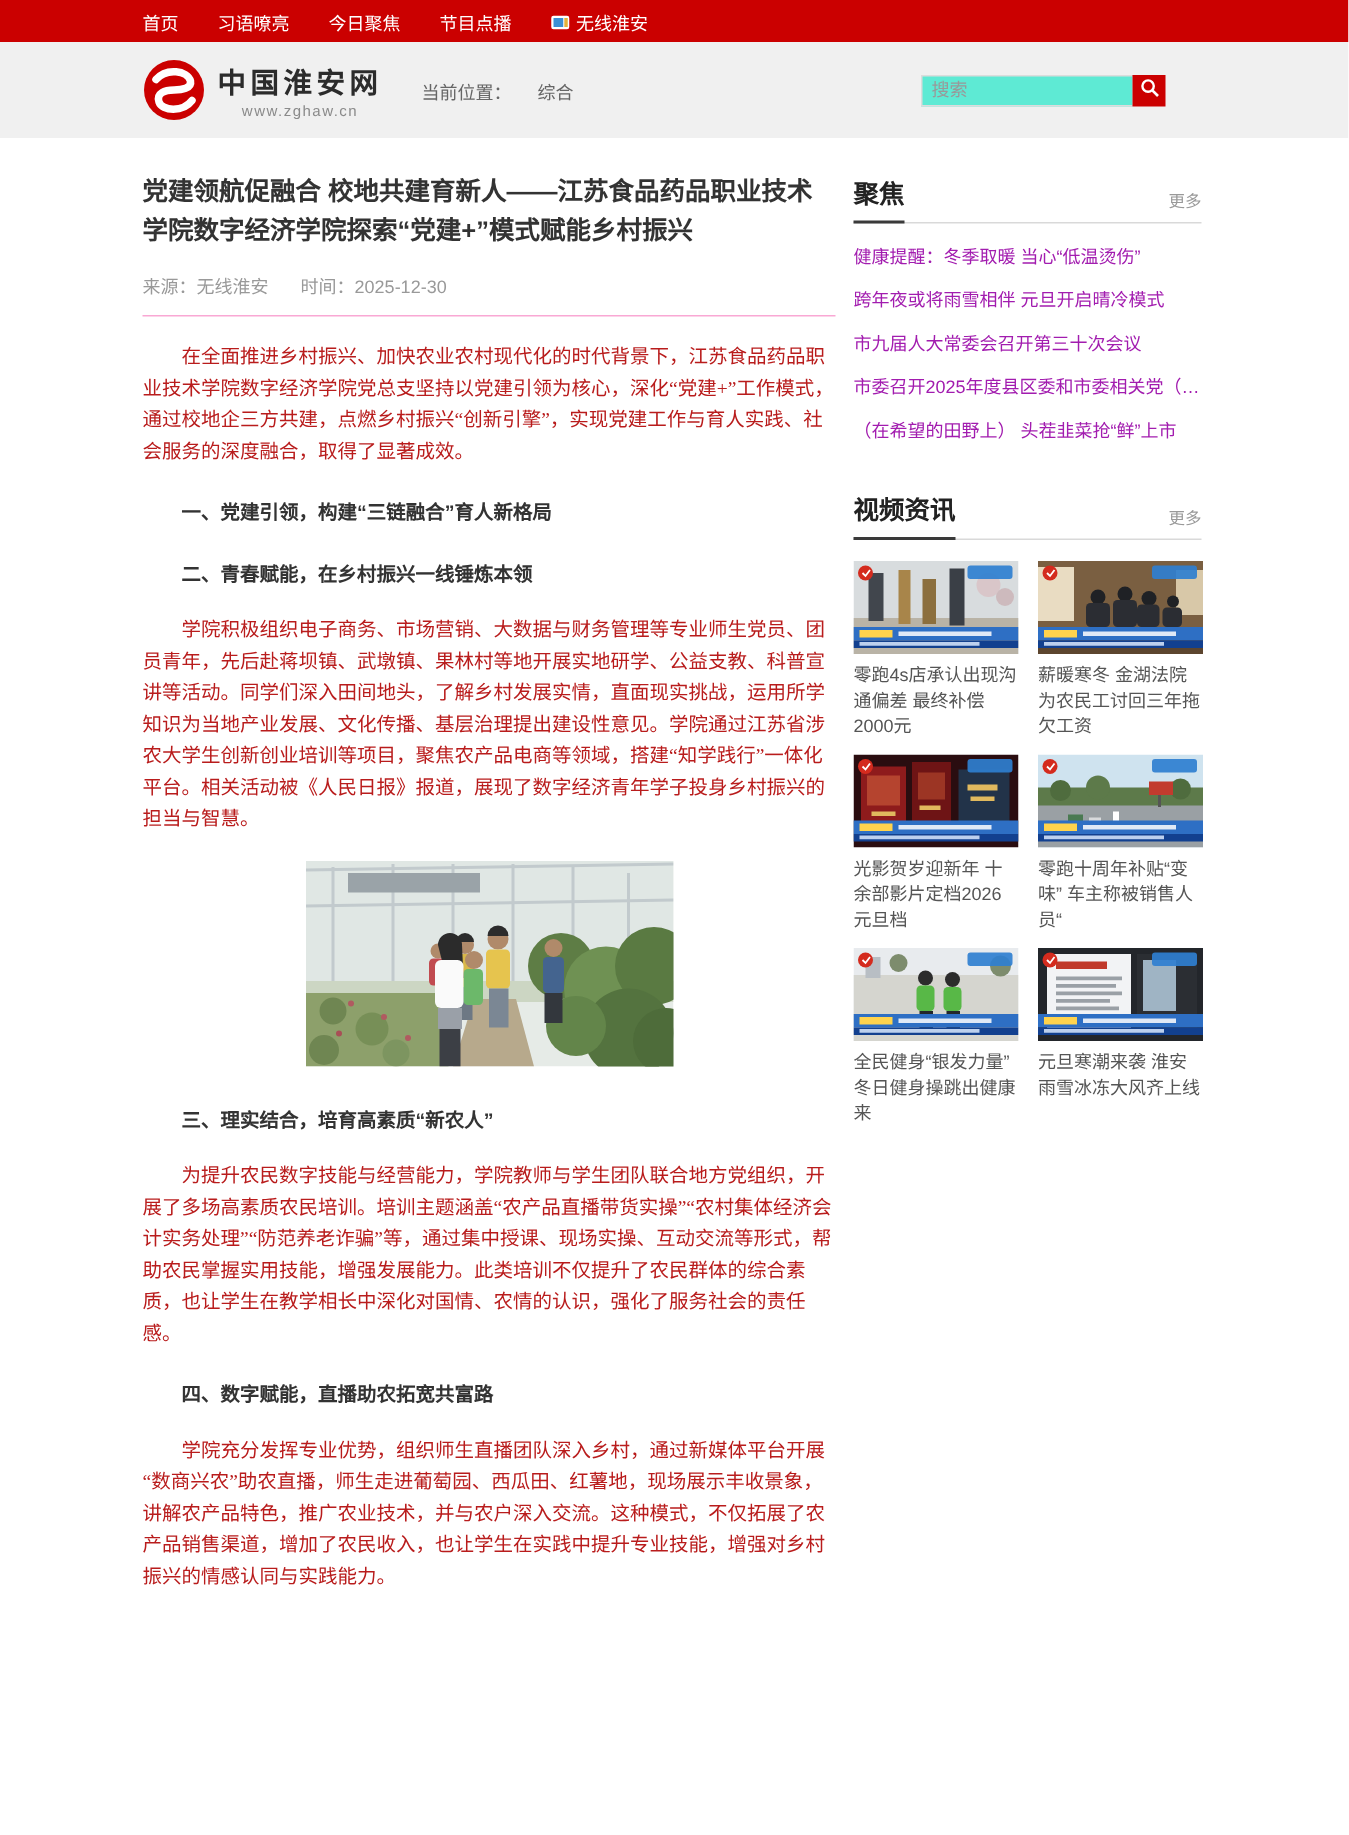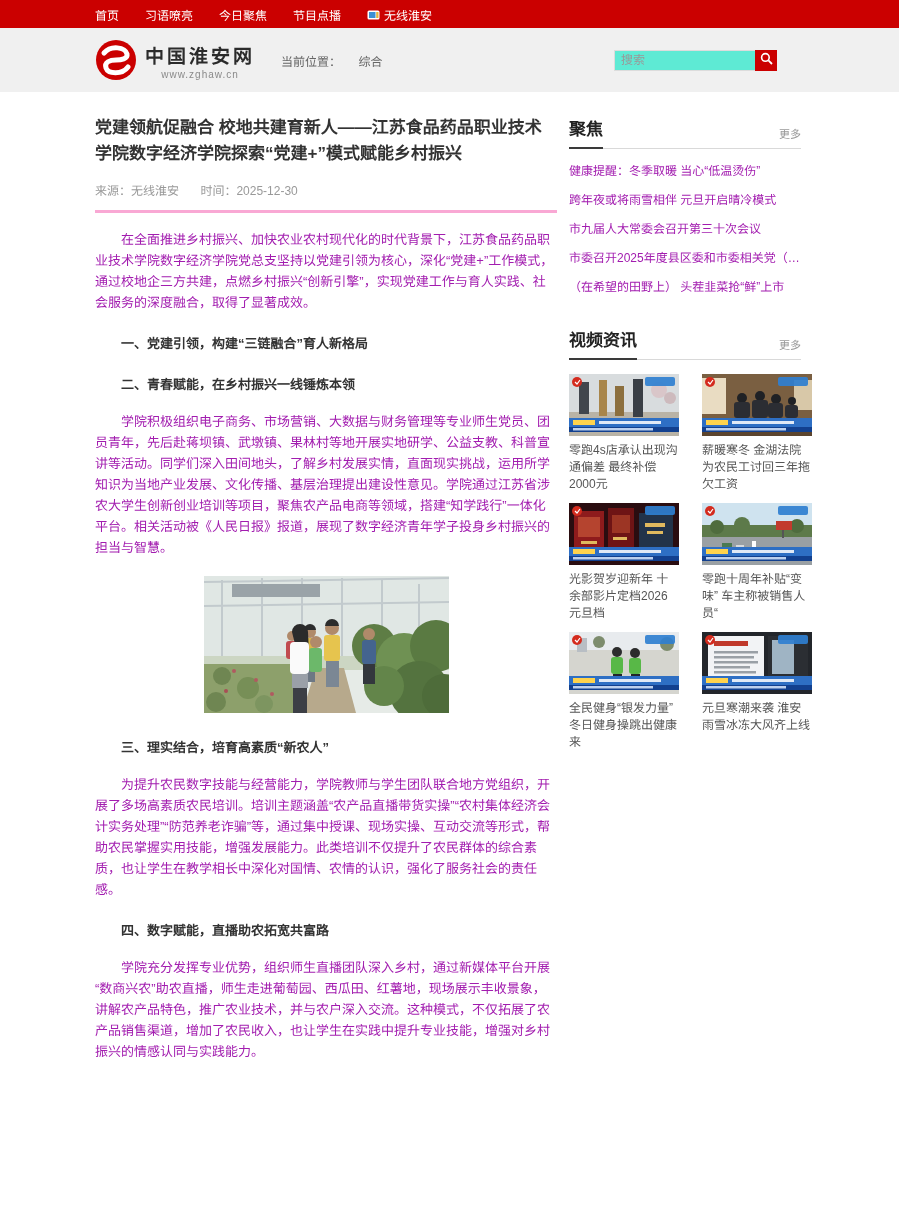--- a/index.html
+++ b/index.html
@@ -39,40 +39,40 @@
     width:22px; height:21px; background:#cb0000; border:none; cursor:pointer;
     display:flex; align-items:center; justify-content:center;
   }
 
   
   .main-wrap { display:flex; padding:0 0 0 95px; min-height:956px; align-items:flex-start; }
   .article-col { width:462px; }
   .aside-col { width:232px; margin-left:12px; }
 
   .art-title { font-size:17px; line-height:26px; font-weight:bold; color:#333; margin-top:23px; }
-  .art-meta { margin-top:14px; padding-bottom:12px; border-bottom:3px solid #f9a8d4;
+  .art-meta { margin-top:14px; padding-bottom:12px; border-bottom:1px solid #f9a8d4;
               font-size:12px; color:#999; }
   .art-meta .m { margin-right:18px; }
-  .art-body p { font-size:13px; line-height:21px; color:#a21caf; text-indent:2em; margin-top:16px; }
+  .art-body p { font-size:13px; line-height:21px; color:#b91c1c; text-indent:2em; margin-top:16px;font-family:Liberation Serif, serif; }
   .art-body h3 { font-size:13px; line-height:21px; color:#333; text-indent:2em;
                  margin-top:20px; font-weight:bold; }
   .art-img { text-align:center; margin:18px 0 4px; }
   .art-img svg { display:inline-block; }
 
   
   .sec-head { display:flex; justify-content:space-between; align-items:flex-end;
               border-bottom:1px solid #d9d9d9; margin-top:24px; }
   .sec-head.first { margin-top:23px; }
   .sec-title { font-size:17px; font-weight:bold; color:#222; padding-bottom:7px;
                border-bottom:2px solid #3a3a3a; margin-bottom:-1px; }
   .sec-more { font-size:11px; color:#999; padding-bottom:7px; }
   .focus-list { list-style:none; margin-top:8px; }
   .focus-list li { font-size:12px; color:#a21caf; line-height:29px; white-space:nowrap;
                    overflow:hidden; text-overflow:ellipsis; }
-  .video-grid { display:grid; grid-template-columns:110px 110px; column-gap:23px; margin-top:14px; }
+  .video-grid { display:grid; grid-template-columns:110px 110px; column-gap:13px; margin-top:14px; }
   .video-item { width:110px; margin-bottom:10px; cursor:pointer; }
   .video-item svg { display:block; }
   .video-cap { font-size:12px; line-height:17px; color:#555; margin-top:6px; }
 </style>
 </head>
 <body>
 
 <nav class="topnav">
   <a>首页</a>
   <a>习语嘹亮</a>

